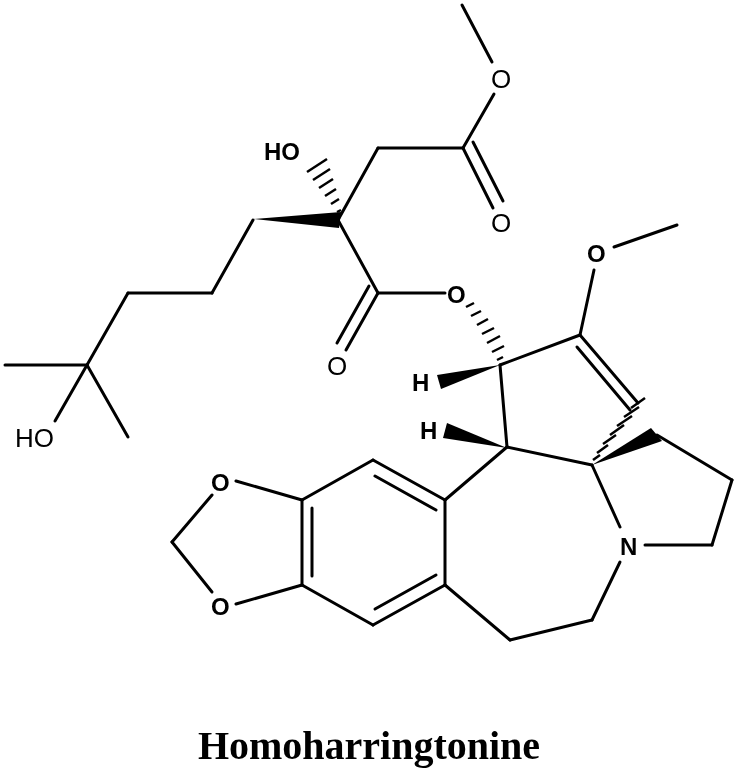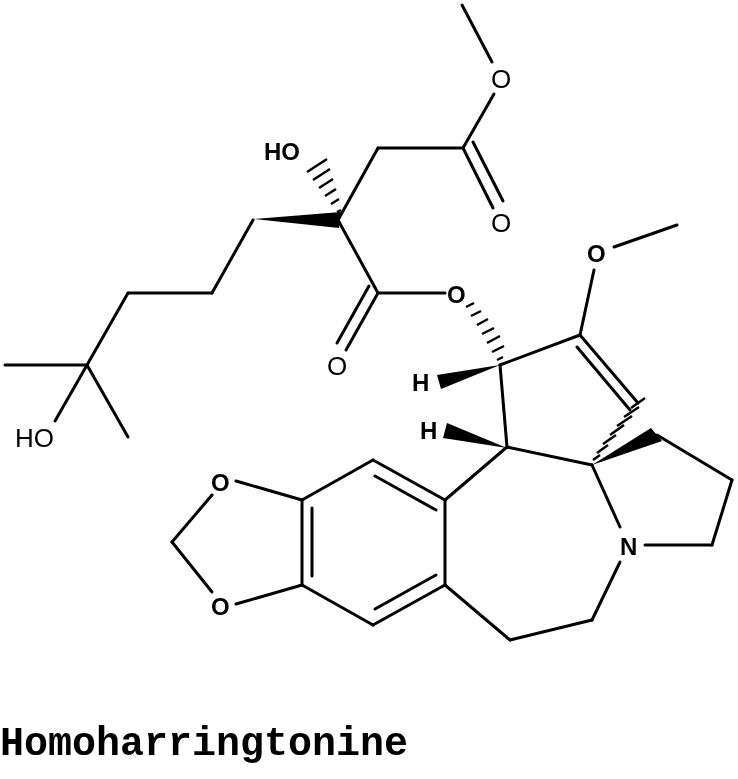--- a/index.html
+++ b/index.html
@@ -1,22 +1,22 @@
 <!DOCTYPE html>
 <html><head>
 <meta charset="utf-8">
 <style>
   html,body{margin:0;padding:0;background:#ffffff;}
   body{width:738px;height:779px;position:relative;overflow:hidden;}
   #mol{position:absolute;left:0;top:0;}
   .bond{stroke:#000;stroke-width:3;fill:none;stroke-linecap:round;}
   .atom{font-family:"Liberation Sans",sans-serif;font-size:26px;fill:#000;}
   .atom-b{font-family:"Liberation Sans",sans-serif;font-size:24px;font-weight:bold;fill:#000;}
-  #caption{position:absolute;left:0;width:738px;top:722px;text-align:left;
-    font-family:Liberation Mono, monospace;font-weight:bold;font-size:40px;color:#000;}
+  #caption{position:absolute;left:0;width:738px;top:722px;text-align:center;
+    font-family:Liberation Serif, serif;font-weight:bold;font-size:40px;color:#000;}
 </style>
 </head>
 <body>
 
 <svg id="mol" width="738" height="779" viewBox="0 0 738 779">
 
   <line class="bond" x1="462" y1="5" x2="492" y2="62"></line>
   <line class="bond" x1="494" y1="94" x2="463" y2="148"></line>
   <line class="bond" x1="463" y1="148" x2="378" y2="148"></line>
   <line class="bond" x1="463" y1="148" x2="493" y2="208"></line>

